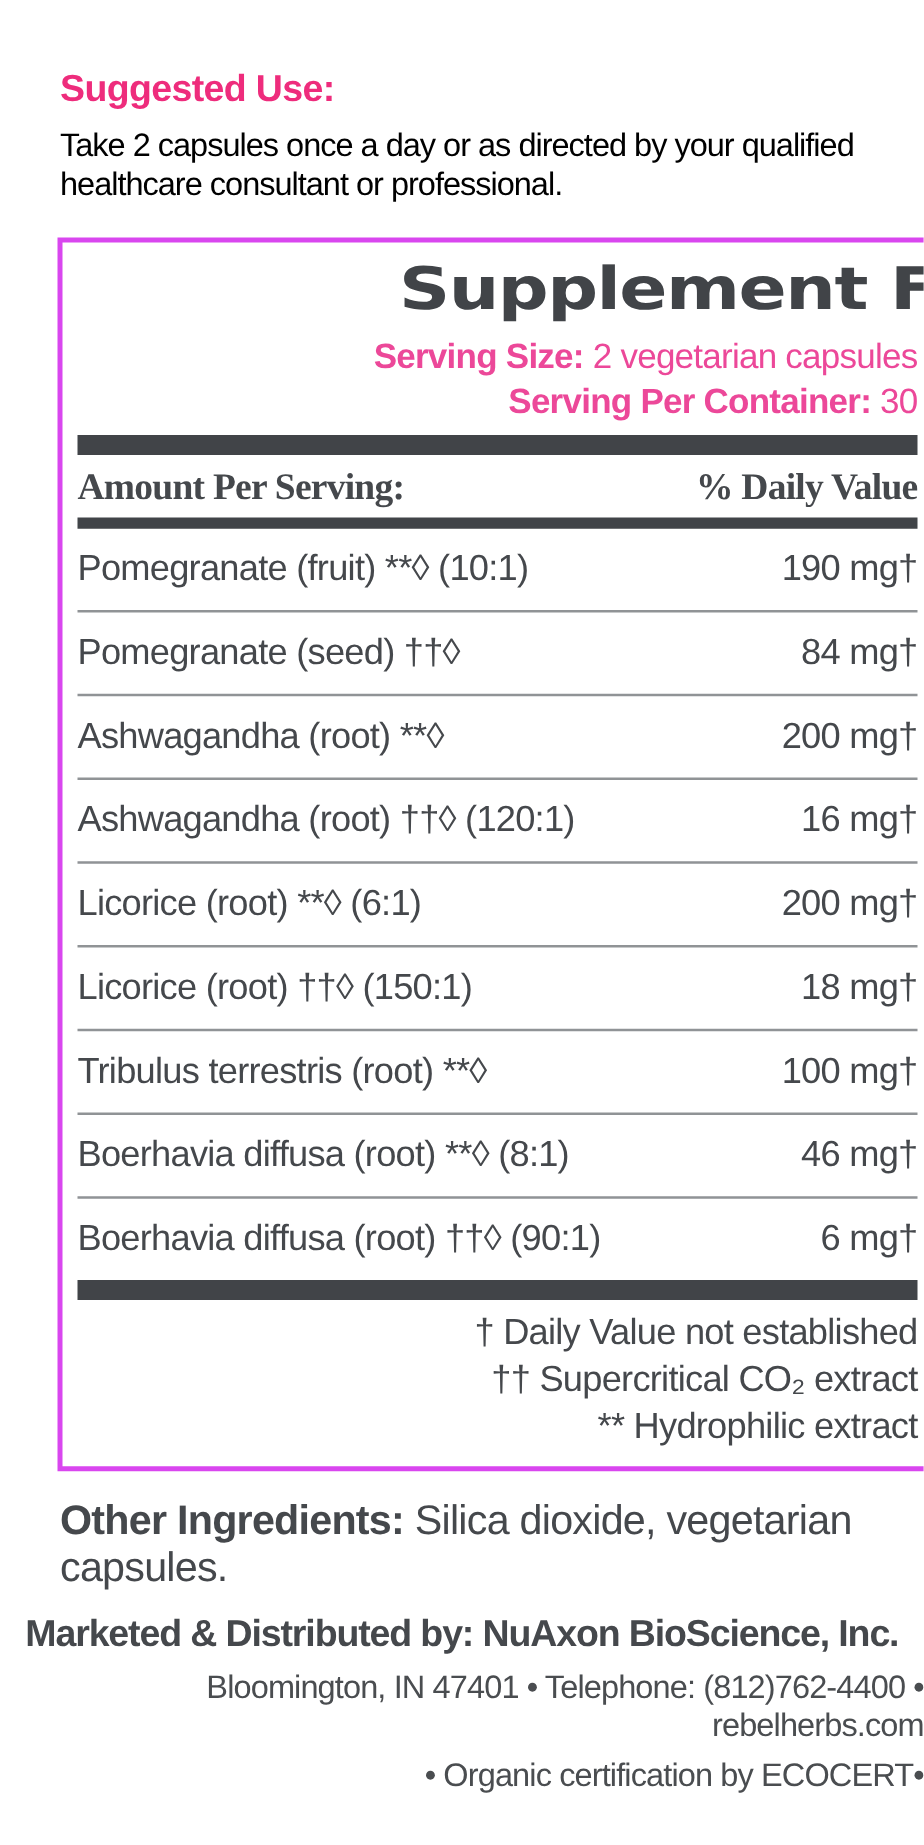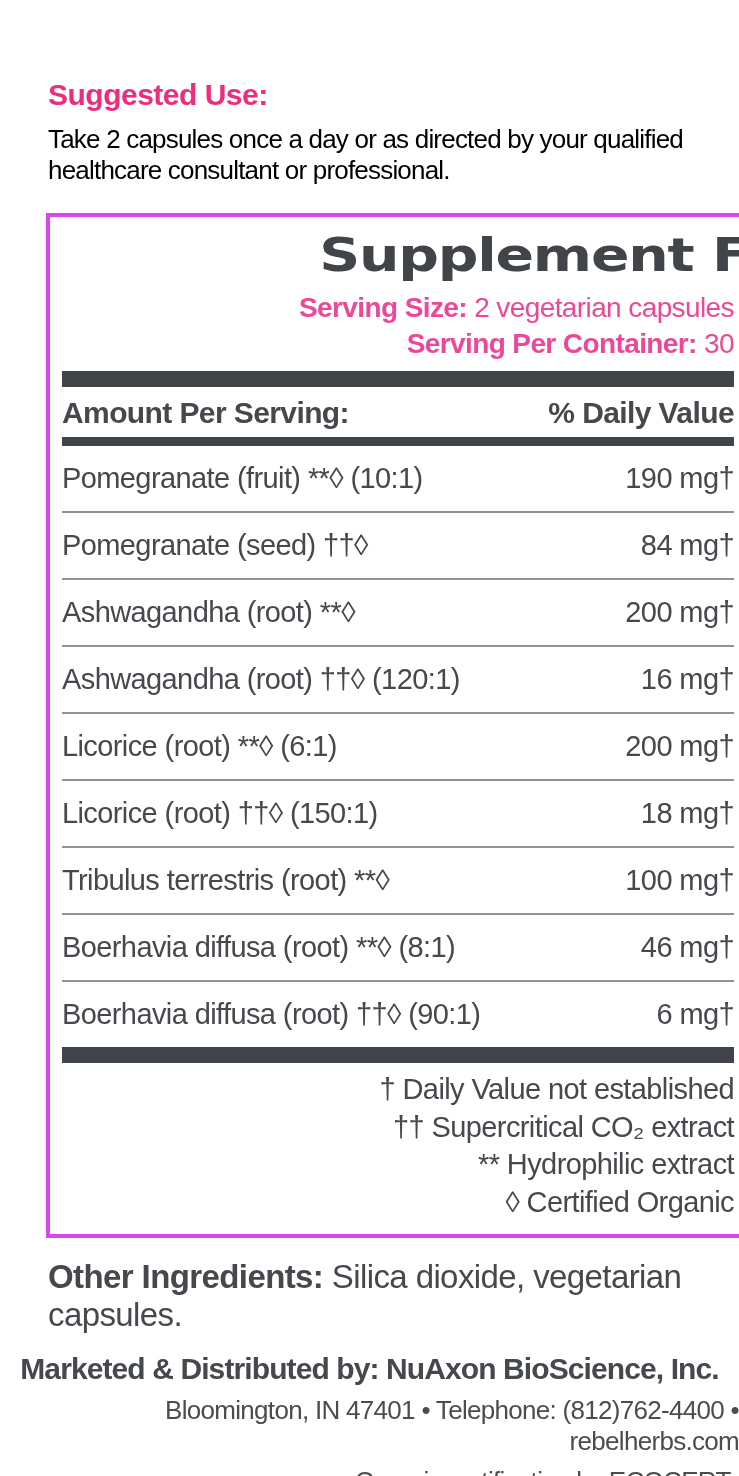--- a/index.html
+++ b/index.html
@@ -7,21 +7,21 @@
     position: relative;
     width: 739px;
     height: 1476px;
     background: #ffffff;
     font-family: "Liberation Sans", "DejaVu Sans", sans-serif;
     color: #45484c;
     overflow: hidden;
   }
 
   
-  .suggested { margin: 78px 40px 0 48px; }
+  .suggested { margin: 55px 40px 0 48px; }
   .suggested-heading {
     margin: 0 0 12px 0;
     font-size: 30px;
     font-weight: bold;
     letter-spacing: -0.5px;
     color: #ee2c7c;
   }
   .suggested-body {
     margin: 0;
     font-size: 26px;
@@ -66,20 +66,21 @@
   .bar-bottom { height: 16px; }
 
   .head-row {
     display: flex;
     justify-content: space-between;
     align-items: baseline;
     padding: 9px 0 7px 0;
     font-weight: bold;
     font-size: 30px;
     letter-spacing: -0.6px;
+    font-family: Liberation Serif, serif;
   }
 
   .rows { }
   .row {
     height: 65px;
     display: flex;
     justify-content: space-between;
     align-items: center;
     font-size: 29px;
     letter-spacing: -0.6px;
@@ -186,21 +187,20 @@
         <span class="amt">6 mg†</span>
       </div>
     </div>
 
     <div class="bar bar-bottom"></div>
 
     <div class="footnotes">
       <p class="footnote">† Daily Value not established</p>
       <p class="footnote">†† Supercritical CO₂ extract</p>
       <p class="footnote">** Hydrophilic extract</p>
-      <p class="footnote">◊ Certified Organic</p>
     </div>
   </section>
 
   <p class="other-ingredients">
     <span class="bold">Other Ingredients:</span>
     <span>Silica dioxide, vegetarian capsules.</span>
   </p>
 
   <p class="marketed">Marketed &amp; Distributed by: NuAxon BioScience, Inc.</p>
   <p class="contact-line">Bloomington, IN 47401 • Telephone: (812)762-4400 • rebelherbs.com</p>

